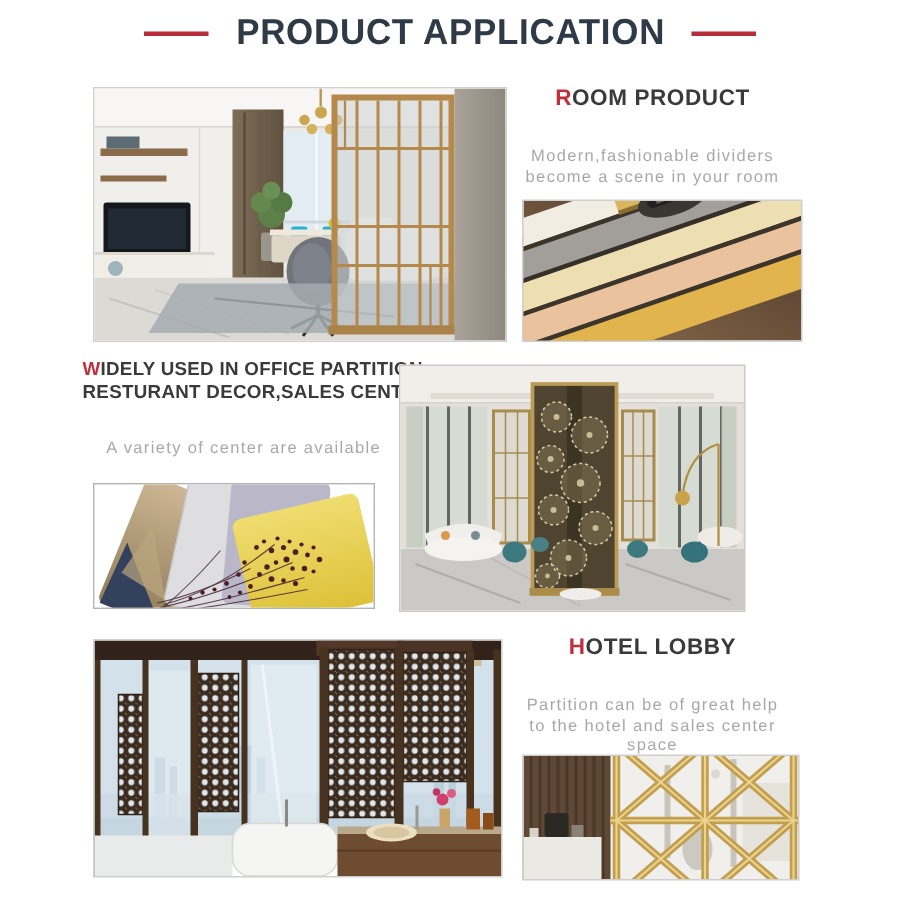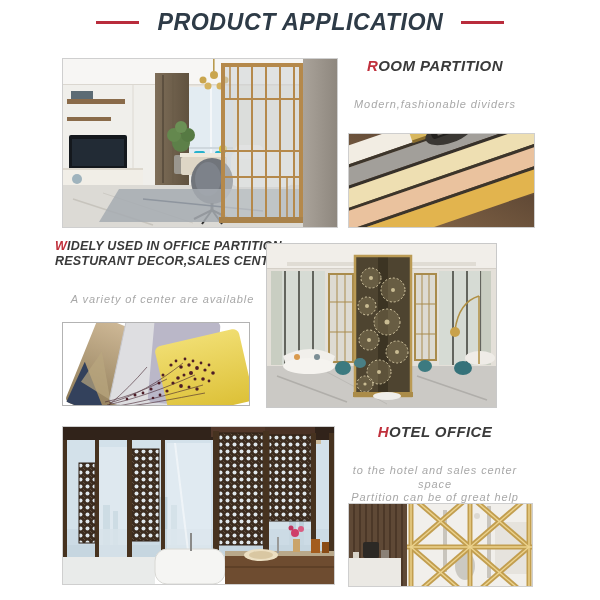--- a/index.html
+++ b/index.html
@@ -1,17 +1,17 @@
 <!DOCTYPE html>
 <html><head>
 <meta charset="utf-8">
 <style>
   html,body{margin:0;padding:0;background:#fff;}
   #page{position:relative;width:600px;height:600px;background:#ffffff;overflow:hidden;
-        font-family:"Liberation Sans",sans-serif;font-style:italic;}
+        font-family:"Liberation Sans",sans-serif;}
   
   .hdr{position:absolute;top:8px;left:0;right:0;display:flex;align-items:center;justify-content:center;gap:14px;}
   .hdr .dash{width:43px;height:3px;background:#b92c3c;}
   .hdr .title{font-size:24px;font-weight:bold;color:#2e3b47;letter-spacing:.5px;transform:scaleX(.97);white-space:nowrap;}
   
   .tblock{position:absolute;text-align:center;}
   .h2{font-weight:bold;color:#3a3a3a;white-space:nowrap;}
   .h2 .init{color:#c0303c;}
   .cap{color:#a8a8a8;font-size:11px;letter-spacing:.9px;line-height:13.5px;margin-top:24px;}
   #txt-room{left:340px;top:57px;width:190px;}
@@ -124,23 +124,24 @@
         <line x1="161" y1="92" x2="238" y2="92" stroke-width="2"></line>
         <line x1="161" y1="118" x2="238" y2="118" stroke-width="2"></line>
       </g>
       <rect x="156" y="158" width="86" height="6" fill="#a9824a"></rect>
 
       <rect x="240" y="0" width="34" height="168" fill="url(#lr-wall)"></rect>
     </svg>
   </div>
 
   <div class="tblock" id="txt-room">
-    <div class="h2"><span class="init">R</span><span>OOM PARTITION</span></div>
+    <div class="h2"><span class="init">R</span><span>OOM PRODUCT</span></div>
     <div class="cap">
       <div>Modern,fashionable dividers</div>
+      <div>become a scene in your room</div>
     </div>
   </div>
 
   <div class="photo" id="ph-sheets">
     <svg width="185" height="93" viewBox="0 0 185 93" xmlns="http://www.w3.org/2000/svg">
       <defs>
         <linearGradient id="cs-wood" x1="1" y1="0" x2="0" y2="1">
           <stop offset="0" stop-color="#4a372a"></stop>
             <stop offset="1" stop-color="#8d6d4c"></stop>
         </linearGradient>
@@ -404,24 +405,24 @@
       <rect x="230" y="112" width="7" height="13" fill="#caa46a"></rect>
       <circle cx="232" cy="106" r="4" fill="#cf3f6a"></circle>
         <circle cx="238" cy="102" r="3" fill="#da5c82"></circle>
         <circle cx="228" cy="101" r="2.5" fill="#c23560"></circle>
       <rect x="248" y="112" width="9" height="14" fill="#a35c1e"></rect>
       <rect x="259" y="115" width="7" height="11" fill="#8a4c16"></rect>
     </svg>
   </div>
 
   <div class="tblock" id="txt-lobby">
-    <div class="h2"><span class="init">H</span><span>OTEL OFFICE</span></div>
+    <div class="h2"><span class="init">H</span><span>OTEL LOBBY</span></div>
     <div class="cap">
+      <div>Partition can be of great help</div>
       <div>to the hotel and sales center space</div>
-      <div>Partition can be of great help</div>
     </div>
   </div>
 
   <div class="photo" id="ph-gold">
     <svg width="183" height="82" viewBox="0 0 183 82" xmlns="http://www.w3.org/2000/svg">
       <rect width="183" height="82" fill="#f1efeb"></rect>
       <rect x="94" y="6" width="4" height="62" fill="#c9c5bd"></rect>
       <rect x="138" y="2" width="4" height="72" fill="#c9c5bd"></rect>
       <ellipse cx="116" cy="62" rx="10" ry="14" fill="#b3afa7" opacity=".6"></ellipse>
       <rect x="146" y="18" width="32" height="52" fill="#e6e3dd"></rect>

